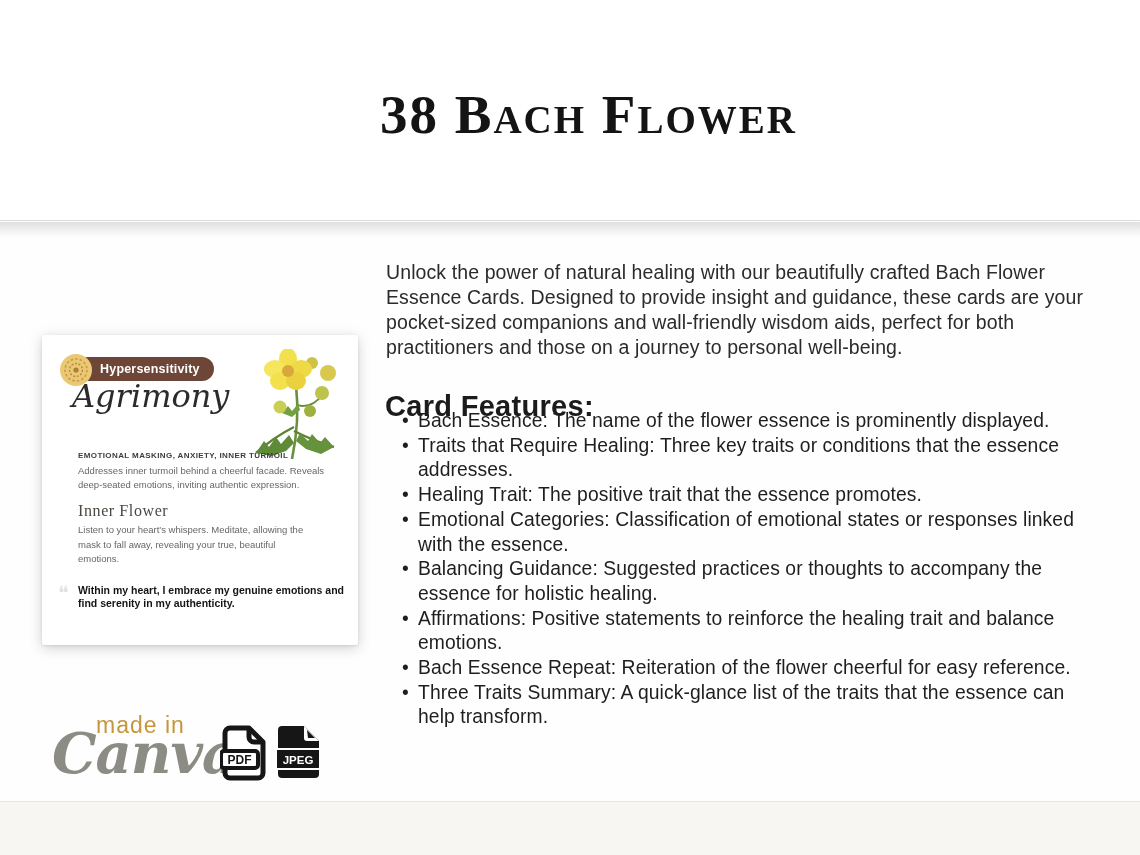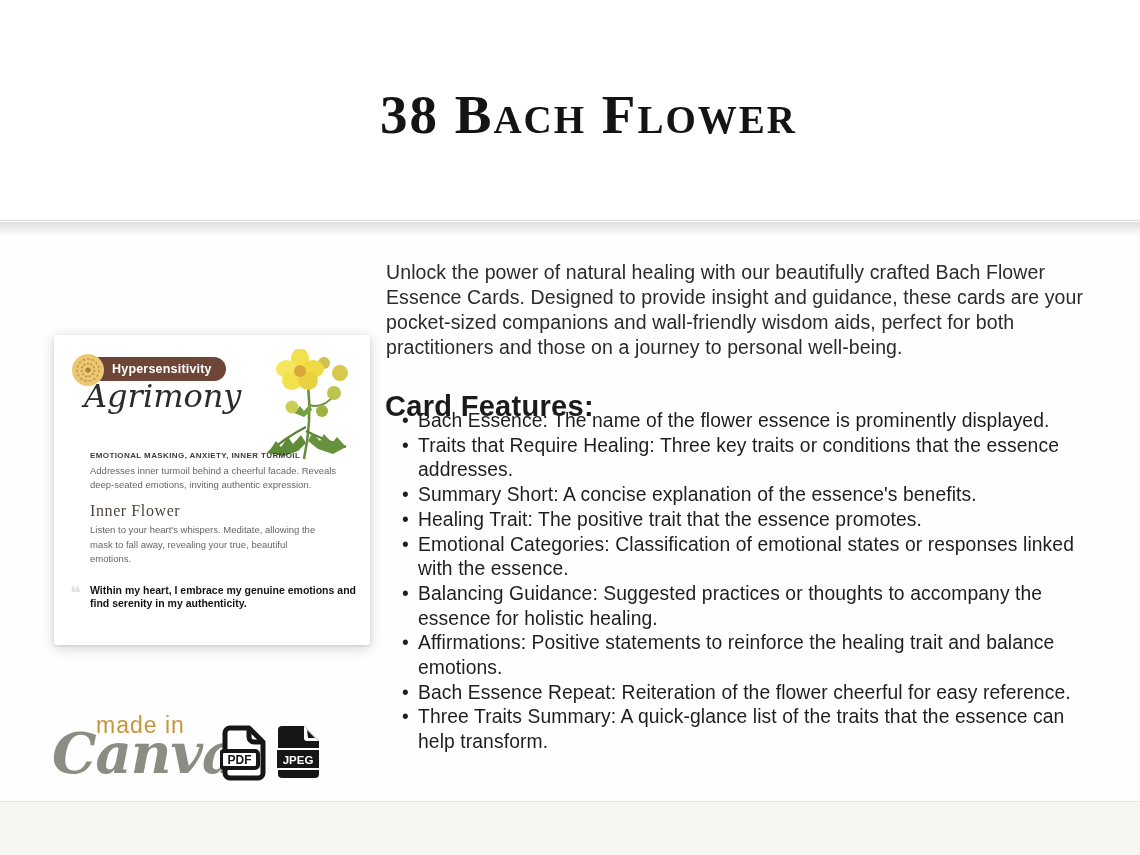--- a/index.html
+++ b/index.html
@@ -21,21 +21,21 @@
   .intro{position:absolute;left:386px;top:240px;width:706px;
          font-size:19.5px;line-height:25px;color:#2b2b2b;letter-spacing:0.1px;}
   .features-heading{position:absolute;left:385px;top:366px;
                     font-size:29px;font-weight:700;color:#1b1b1b;letter-spacing:0.3px;}
   .features-list{position:absolute;left:400px;top:409px;width:700px;margin:0;padding:0;
                  list-style:none;font-size:19.3px;line-height:24.7px;color:#1e1e1e;}
   .features-list li{position:relative;padding-left:18px;margin:0;letter-spacing:0.1px;}
   .features-list li::before{content:"•";position:absolute;left:2px;top:0;color:#1e1e1e;}
 
   
-  .sample-card{position:absolute;left:54px;top:335px;width:316px;height:310px;
+  .sample-card{position:absolute;left:42px;top:335px;width:316px;height:310px;
                background:#ffffff;border-radius:2px;
                box-shadow:0 3px 14px rgba(0,0,0,0.18),0 1px 3px rgba(0,0,0,0.10);}
   .badge{position:absolute;left:18px;top:19px;height:32px;}
   .badge-pill{display:inline-block;margin-left:16px;margin-top:3px;
               padding:5px 14px 5px 24px;border-radius:14px;
               color:#fff;font-size:12.5px;font-weight:700;letter-spacing:0.2px;}
   .badge-circle{position:absolute;left:0;top:0;width:32px;height:32px;}
   .essence-name{position:absolute;left:30px;top:42px;
                 font-family:"DejaVu Serif",serif;font-style:italic;
                 font-size:32px;color:#2b2b2b;font-weight:400;}
@@ -78,21 +78,20 @@
     </h1>
   </div>
   <div class="header-shadow"></div>
 
   <p class="intro">Unlock the power of natural healing with our beautifully crafted Bach Flower Essence Cards. Designed to provide insight and guidance, these cards are your pocket-sized companions and wall-friendly wisdom aids, perfect for both practitioners and those on a journey to personal well-being.</p>
 
   <h2 class="features-heading">Card Features:</h2>
   <ul class="features-list">
     <li>Bach Essence: The name of the flower essence is prominently displayed.</li>
     <li>Traits that Require Healing: Three key traits or conditions that the essence addresses.</li>
-    <li>Summary Short: A concise explanation of the essence's benefits.</li>
     <li>Healing Trait: The positive trait that the essence promotes.</li>
     <li>Emotional Categories: Classification of emotional states or responses linked with the essence.</li>
     <li>Balancing Guidance: Suggested practices or thoughts to accompany the essence for holistic healing.</li>
     <li>Affirmations: Positive statements to reinforce the healing trait and balance emotions.</li>
     <li>Bach Essence Repeat: Reiteration of the flower cheerful for easy reference.</li>
     <li>Three Traits Summary: A quick-glance list of the traits that the essence can help transform.</li>
   </ul>
 
   <div class="sample-card">
 

